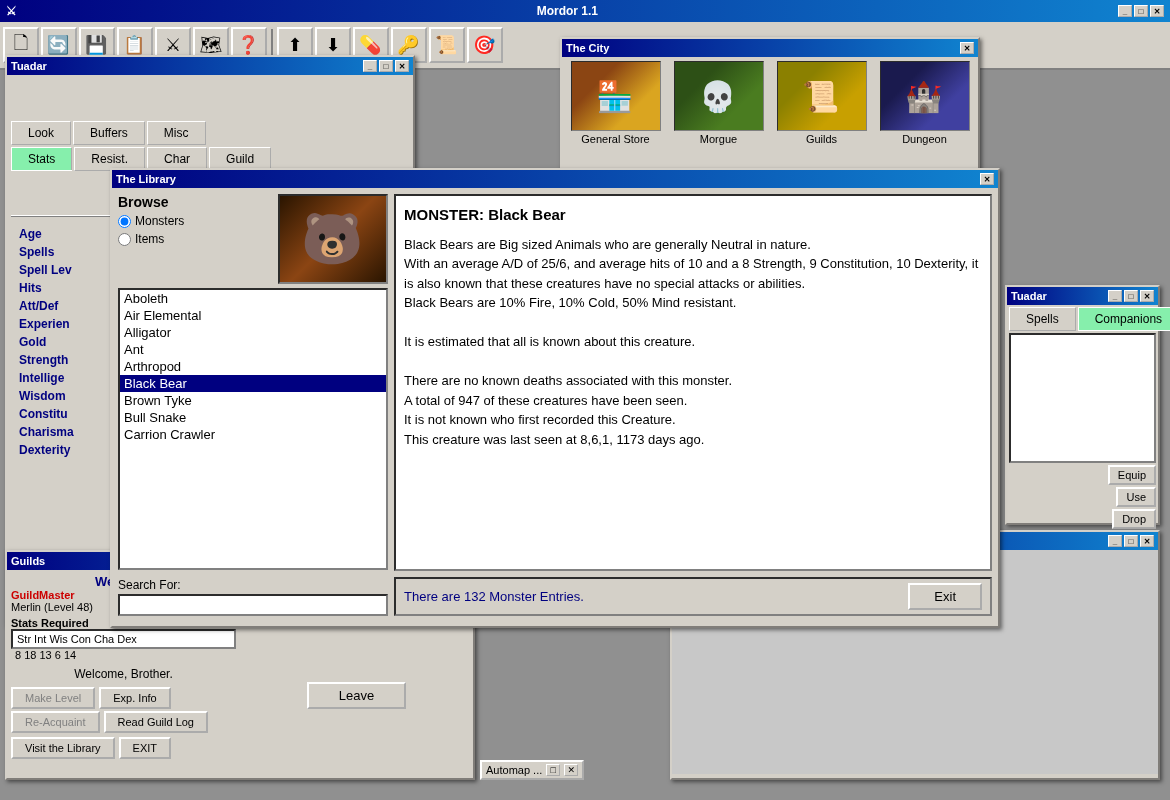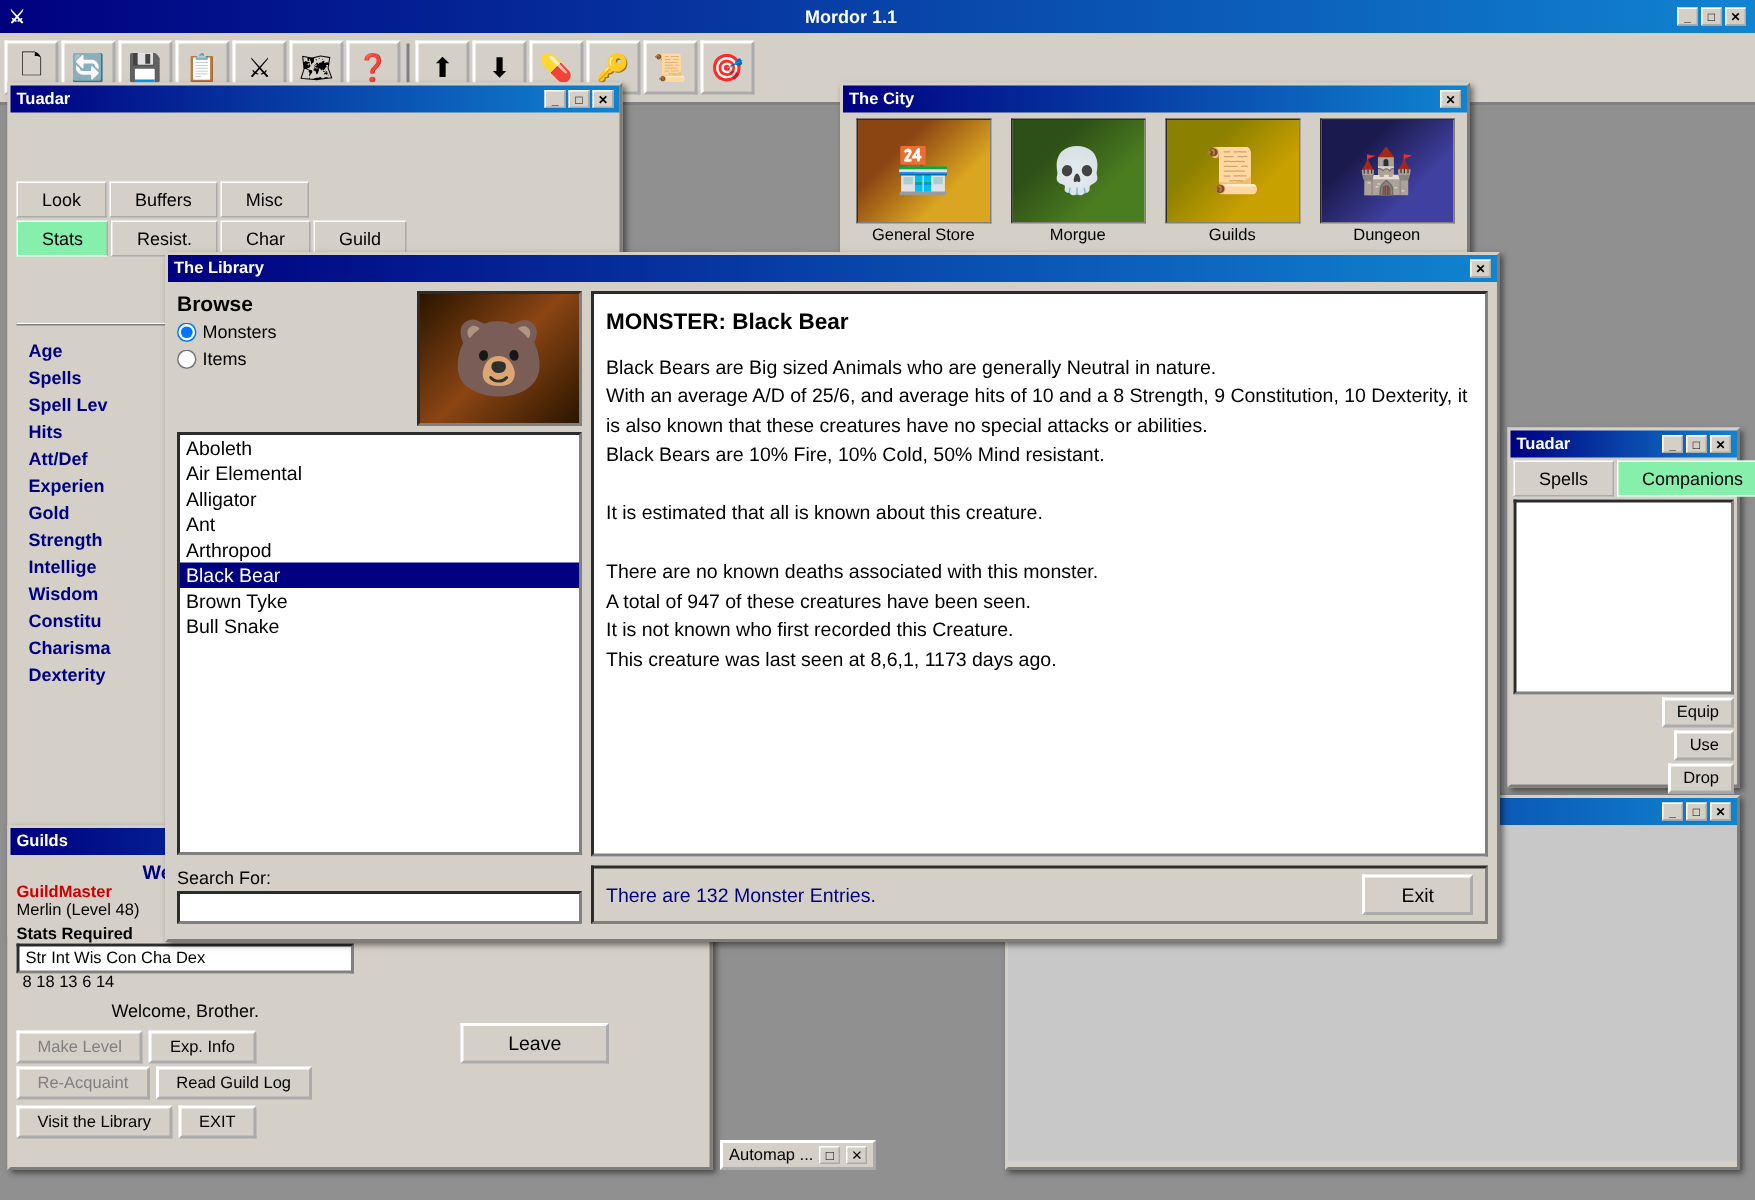--- a/index.html
+++ b/index.html
@@ -150,21 +150,21 @@
       font-size: 12px;
     }
 
     .stat-label {
       color: #000080;
       font-weight: bold;
     }
 
     
     .city-window {
-      top: 55px;
+      top: 37px;
       left: 560px;
       width: 420px;
       height: 200px;
     }
 
     .city-grid {
       display: grid;
       grid-template-columns: repeat(4, 1fr);
       gap: 4px;
       padding: 4px;
@@ -585,20 +585,21 @@
 
         <ul class="monster-list">
           <li>Aboleth</li>
           <li>Air Elemental</li>
           <li>Alligator</li>
           <li>Ant</li>
           <li>Arthropod</li>
           <li class="selected">Black Bear</li>
           <li>Brown Tyke</li>
           <li>Bull Snake</li>
+          <li>Carrion Crawler</li>
         </ul>
 
         <div class="search-area">
           <div class="search-label">Search For:</div>
           <input type="text" class="search-input" style="">
         </div>
       </div>
 
       <div class="library-right">
         <div class="monster-desc">

